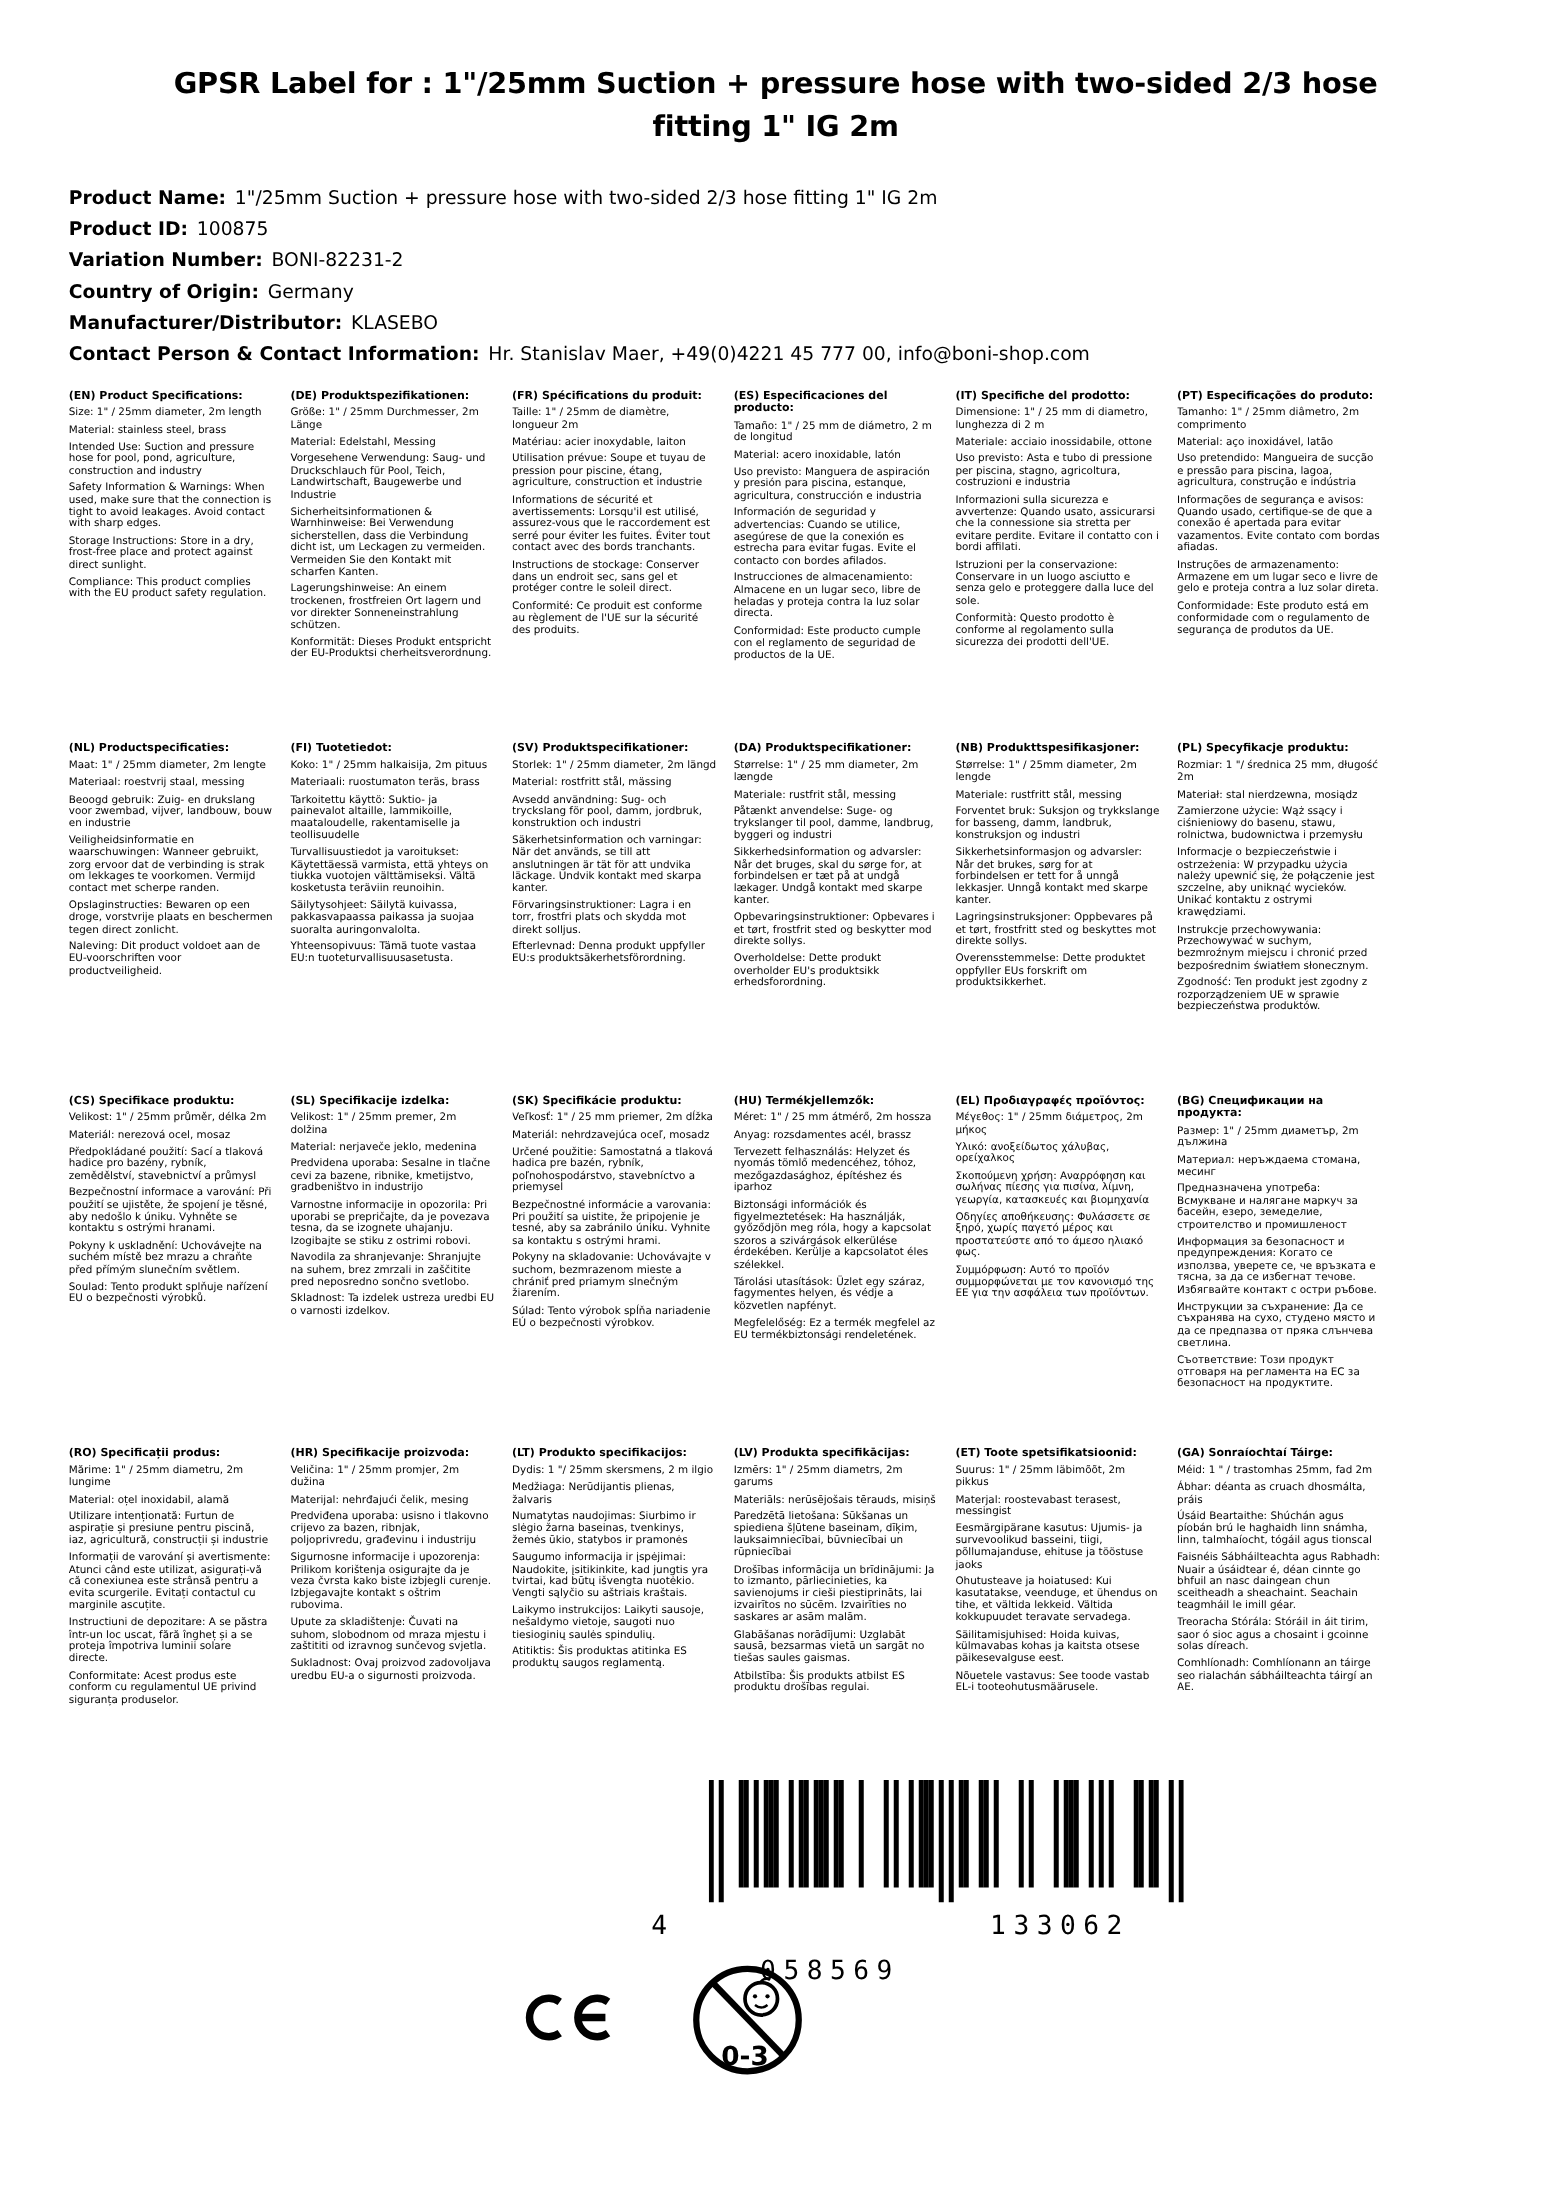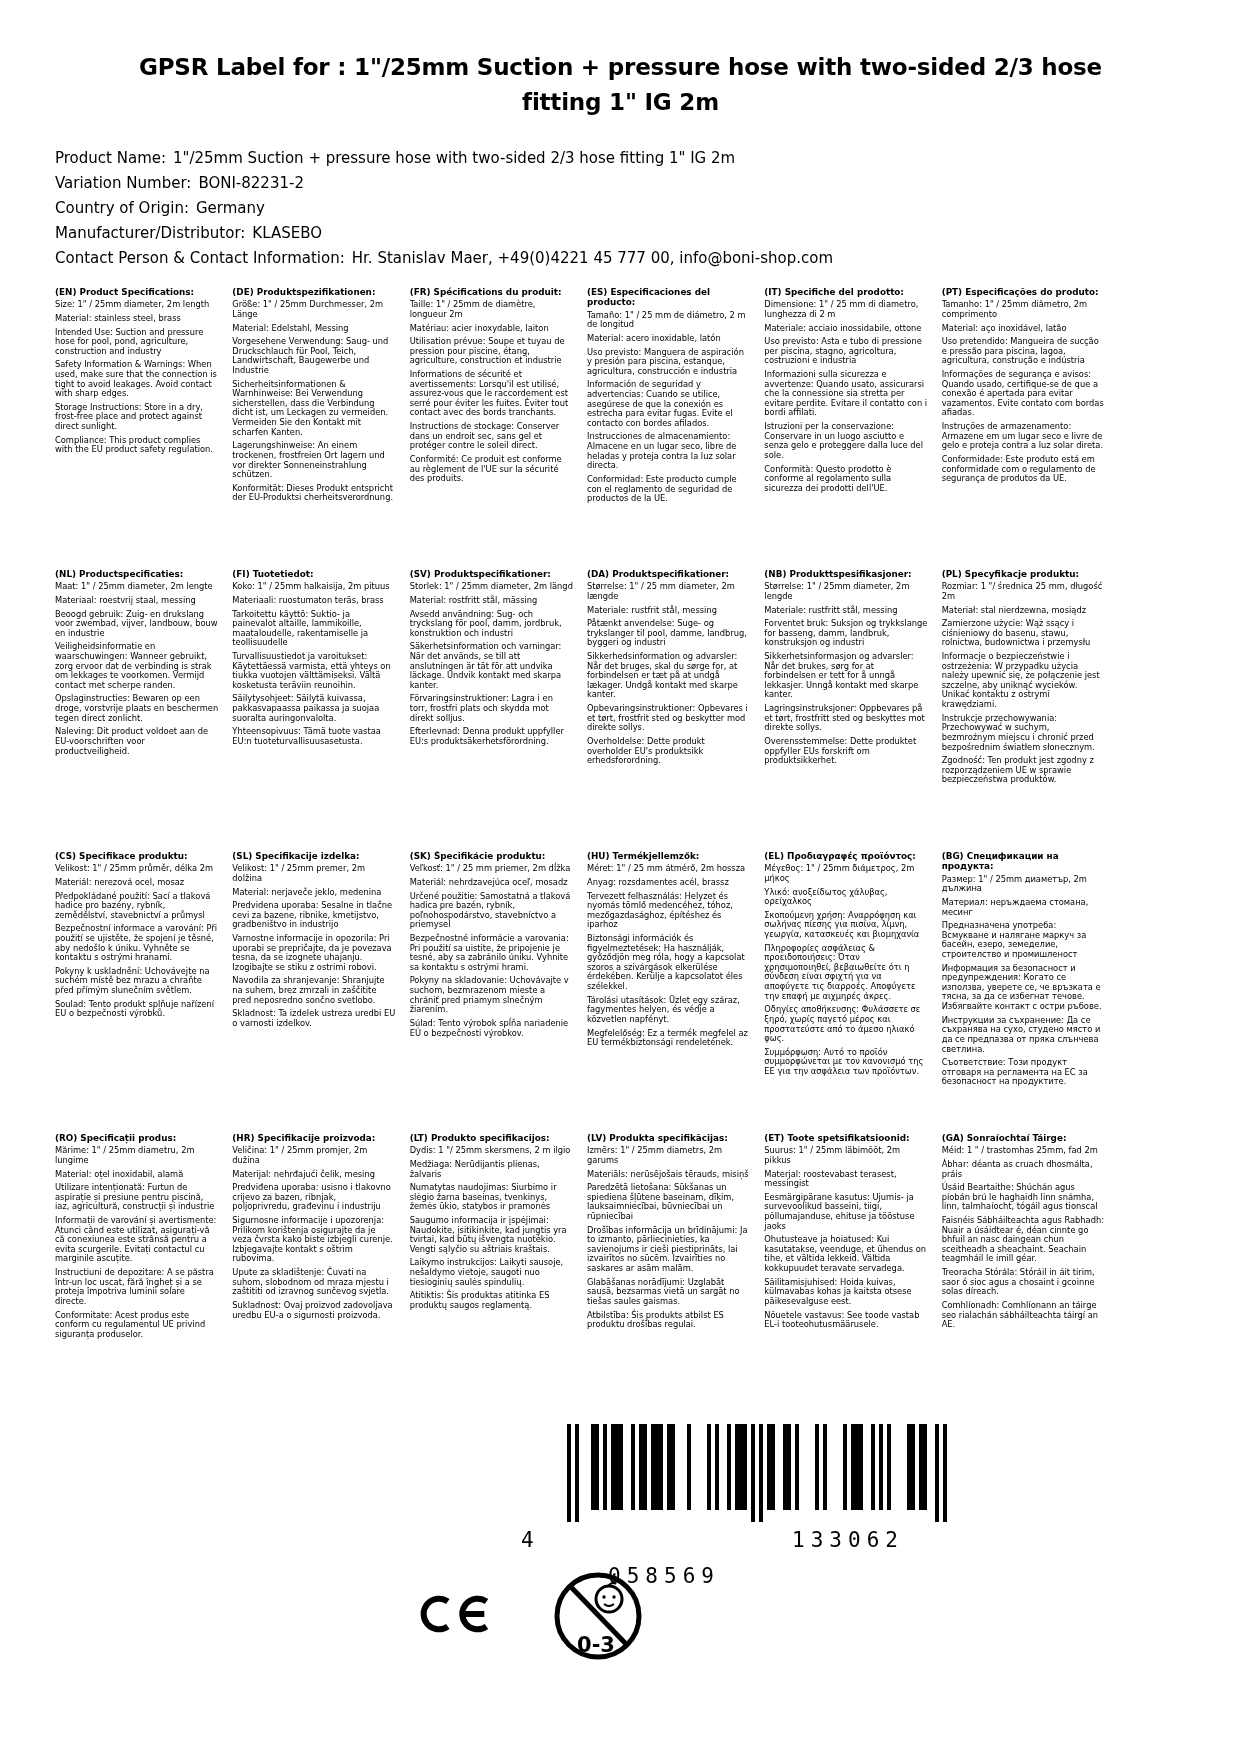--- a/index.html
+++ b/index.html
@@ -2,21 +2,21 @@
 <html><head>
 <meta charset="utf-8">
 <style>
   html,body{margin:0;padding:0;background:#fff;}
   .page{position:relative;width:1241px;height:1754px;background:#fff;color:#000;
         font-family:"DejaVu Sans","Liberation Sans",sans-serif;overflow:hidden;}
   .title{margin:0;padding:50px 135px 0;text-align:center;font-size:23px;line-height:1.5;
          font-weight:bold;letter-spacing:-0.2px;}
   .meta{margin:30px 55px 0;font-size:15px;}
   .meta-row{margin-bottom:7px;white-space:nowrap;}
-  .meta-label{font-weight:normal;margin-right:7px;}
+  .meta-label{font-weight:bold;margin-right:7px;}
   .grid{margin:20px 55px 0;width:1050px;display:grid;grid-template-columns:repeat(6,1fr);
         grid-template-rows:repeat(4,282px);column-gap:14px;align-items:start;}
   .cell{overflow:hidden;}
   .cell-title{font-size:8.8px;font-weight:bold;margin:0 0 3px;line-height:1.18;}
   .cell-p{font-size:8.3px;line-height:1.16;margin:0 0 4px;}
   .barcode{position:absolute;left:567px;top:1424px;width:380px;}
   .bc-digits{position:relative;height:28px;font-family:"DejaVu Sans Mono","Liberation Mono",monospace;
              font-size:21px;color:#000;}
   .bc-lead{position:absolute;left:-46px;top:2px;}
   .bc-left{position:absolute;left:14px;width:166px;top:2px;text-align:center;letter-spacing:6px;margin-top:36px;}
@@ -29,20 +29,23 @@
 
 <div class="page">
 
   <h1 class="title">GPSR Label for : 1"/25mm Suction + pressure hose with two-sided 2/3 hose fitting 1" IG 2m</h1>
 
   <section class="meta" id="meta">
       <div class="meta-row">
       <span class="meta-label">Product Name:</span><span class="meta-value">1"/25mm Suction + pressure hose with two-sided 2/3 hose fitting 1" IG 2m</span>
     </div>
       <div class="meta-row">
+      <span class="meta-label">Product ID:</span><span class="meta-value">100875</span>
+    </div>
+      <div class="meta-row">
       <span class="meta-label">Variation Number:</span><span class="meta-value">BONI-82231-2</span>
     </div>
       <div class="meta-row">
       <span class="meta-label">Country of Origin:</span><span class="meta-value">Germany</span>
     </div>
       <div class="meta-row">
       <span class="meta-label">Manufacturer/Distributor:</span><span class="meta-value">KLASEBO</span>
     </div>
       <div class="meta-row">
       <span class="meta-label">Contact Person &amp; Contact Information:</span><span class="meta-value">Hr. Stanislav Maer, +49(0)4221 45 777 00, info@boni-shop.com</span>
@@ -192,21 +195,20 @@
         <p class="cell-p">Tervezett felhasználás: Helyzet és nyomás tömlő medencéhez, tóhoz, mezőgazdasághoz, építéshez és iparhoz</p>
         <p class="cell-p">Biztonsági információk és figyelmeztetések: Ha használják, győződjön meg róla, hogy a kapcsolat szoros a szivárgások elkerülése érdekében. Kerülje a kapcsolatot éles szélekkel.</p>
         <p class="cell-p">Tárolási utasítások: Üzlet egy száraz, fagymentes helyen, és védje a közvetlen napfényt.</p>
         <p class="cell-p">Megfelelőség: Ez a termék megfelel az EU termékbiztonsági rendeletének.</p>
       </div>
       <div class="cell">
       <h2 class="cell-title">(EL) Προδιαγραφές προϊόντος:</h2>
     <p class="cell-p">Μέγεθος: 1" / 25mm διάμετρος, 2m μήκος</p>
         <p class="cell-p">Υλικό: ανοξείδωτος χάλυβας, ορείχαλκος</p>
         <p class="cell-p">Σκοπούμενη χρήση: Αναρρόφηση και σωλήνας πίεσης για πισίνα, λίμνη, γεωργία, κατασκευές και βιομηχανία</p>
-        <p class="cell-p">Πληροφορίες ασφάλειας &amp; προειδοποιήσεις: Όταν χρησιμοποιηθεί, βεβαιωθείτε ότι η σύνδεση είναι σφιχτή για να αποφύγετε τις διαρροές. Αποφύγετε την επαφή με αιχμηρές άκρες.</p>
         <p class="cell-p">Οδηγίες αποθήκευσης: Φυλάσσετε σε ξηρό, χωρίς παγετό μέρος και προστατεύστε από το άμεσο ηλιακό φως.</p>
         <p class="cell-p">Συμμόρφωση: Αυτό το προϊόν συμμορφώνεται με τον κανονισμό της ΕΕ για την ασφάλεια των προϊόντων.</p>
       </div>
       <div class="cell">
       <h2 class="cell-title">(BG) Спецификации на продукта:</h2>
     <p class="cell-p">Размер: 1" / 25mm диаметър, 2m дължина</p>
         <p class="cell-p">Материал: неръждаема стомана, месинг</p>
         <p class="cell-p">Предназначена употреба: Всмукване и налягане маркуч за басейн, езеро, земеделие, строителство и промишленост</p>
         <p class="cell-p">Информация за безопасност и предупреждения: Когато се използва, уверете се, че връзката е тясна, за да се избегнат течове. Избягвайте контакт с остри ръбове.</p>
         <p class="cell-p">Инструкции за съхранение: Да се съхранява на сухо, студено място и да се предпазва от пряка слънчева светлина.</p>

